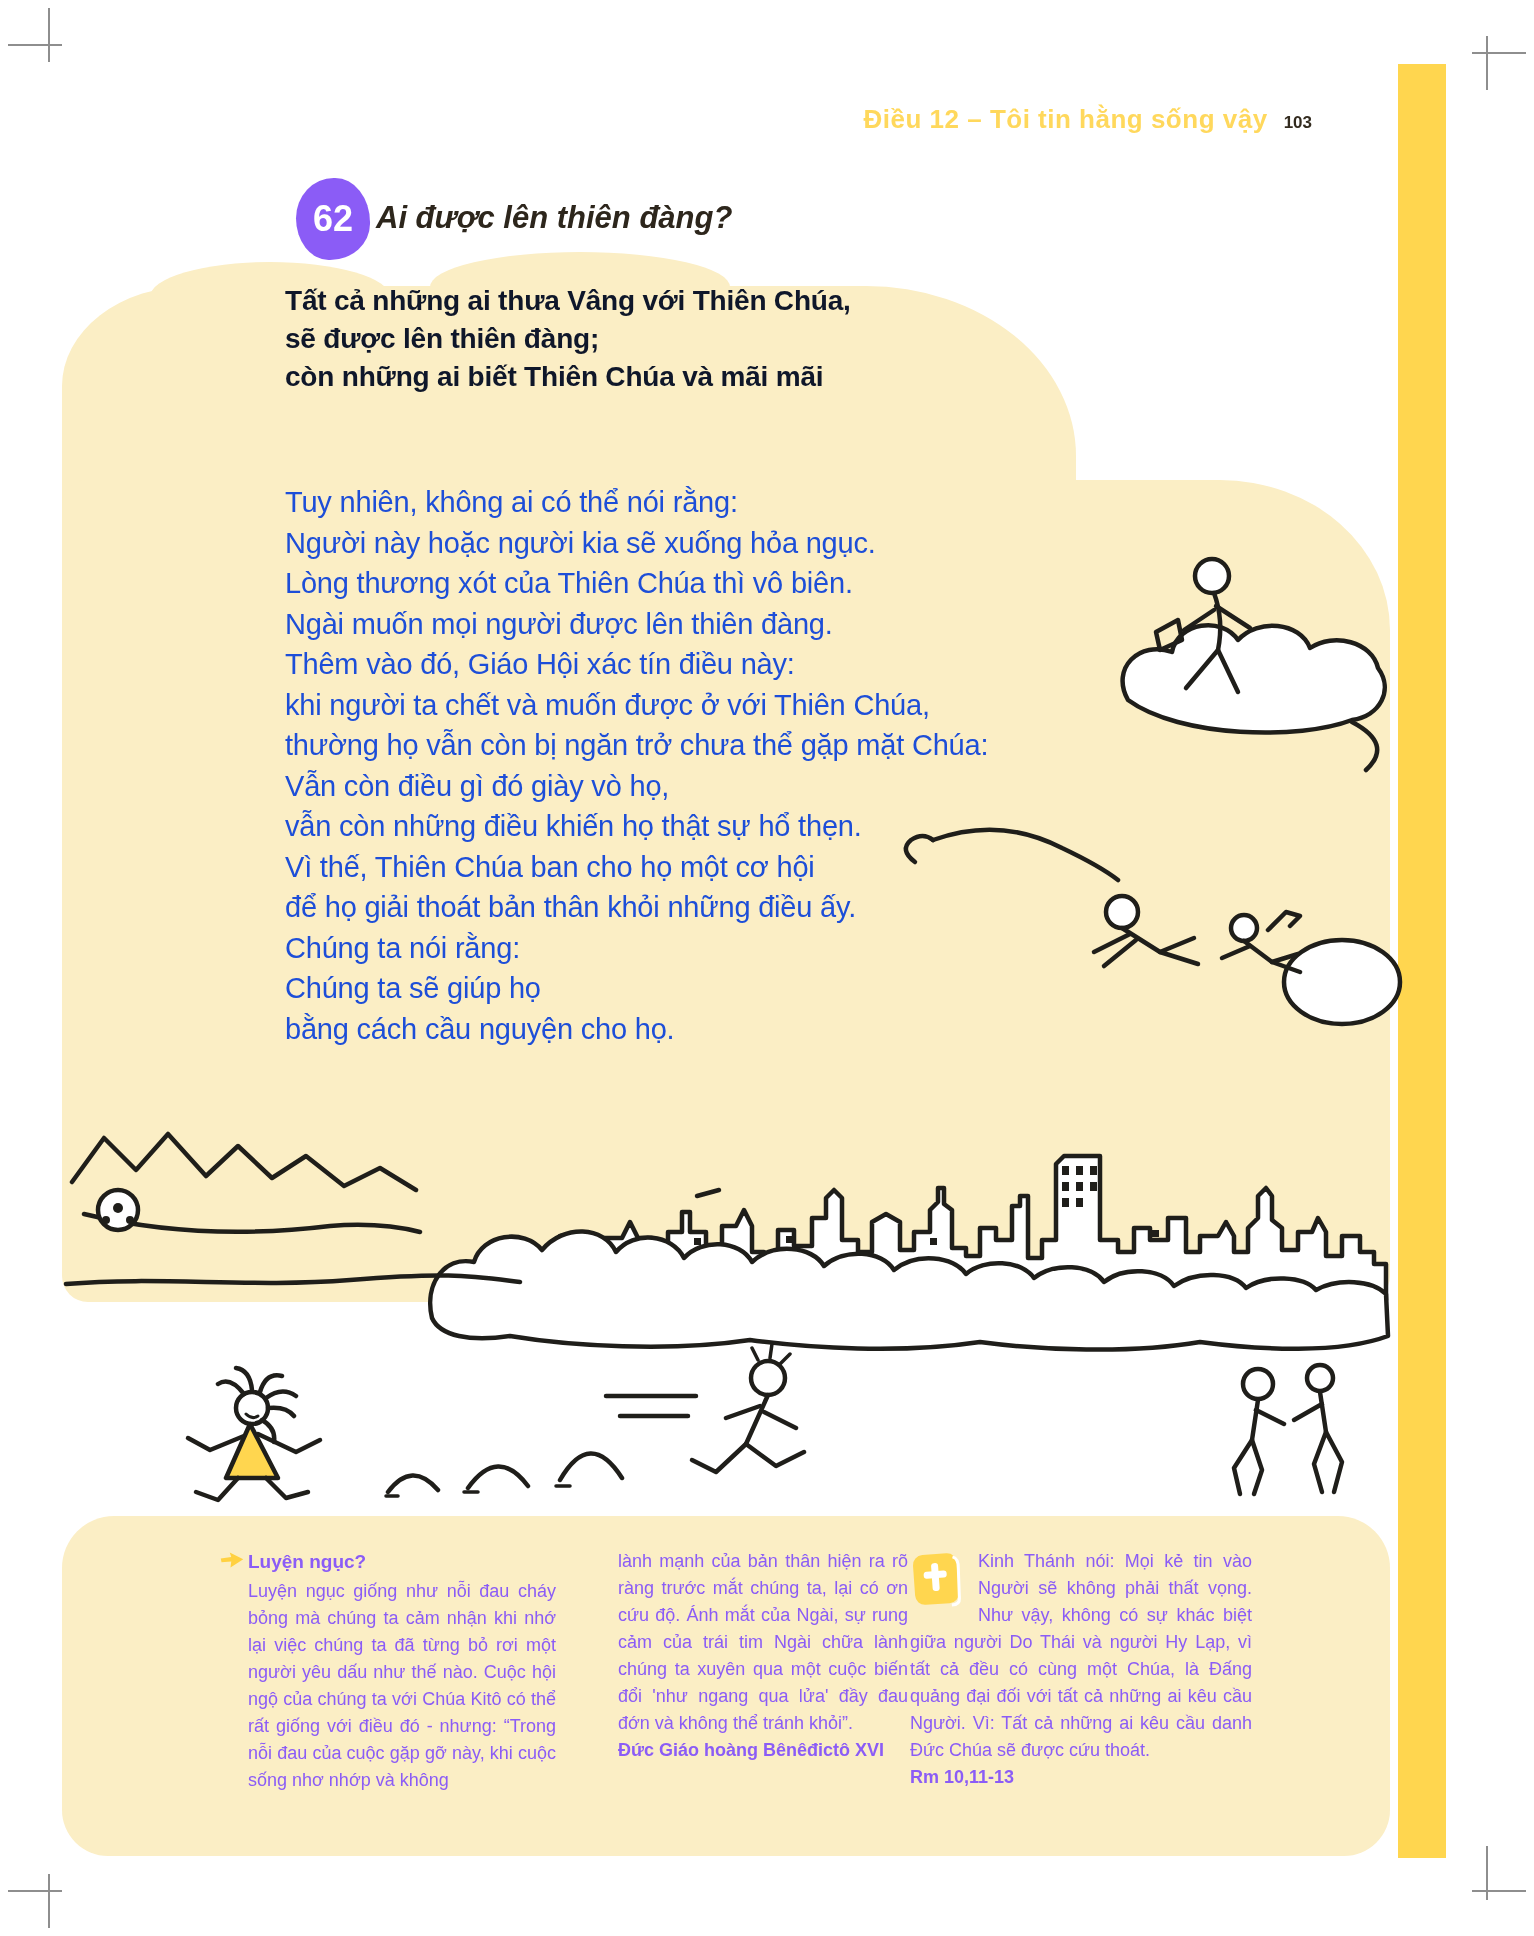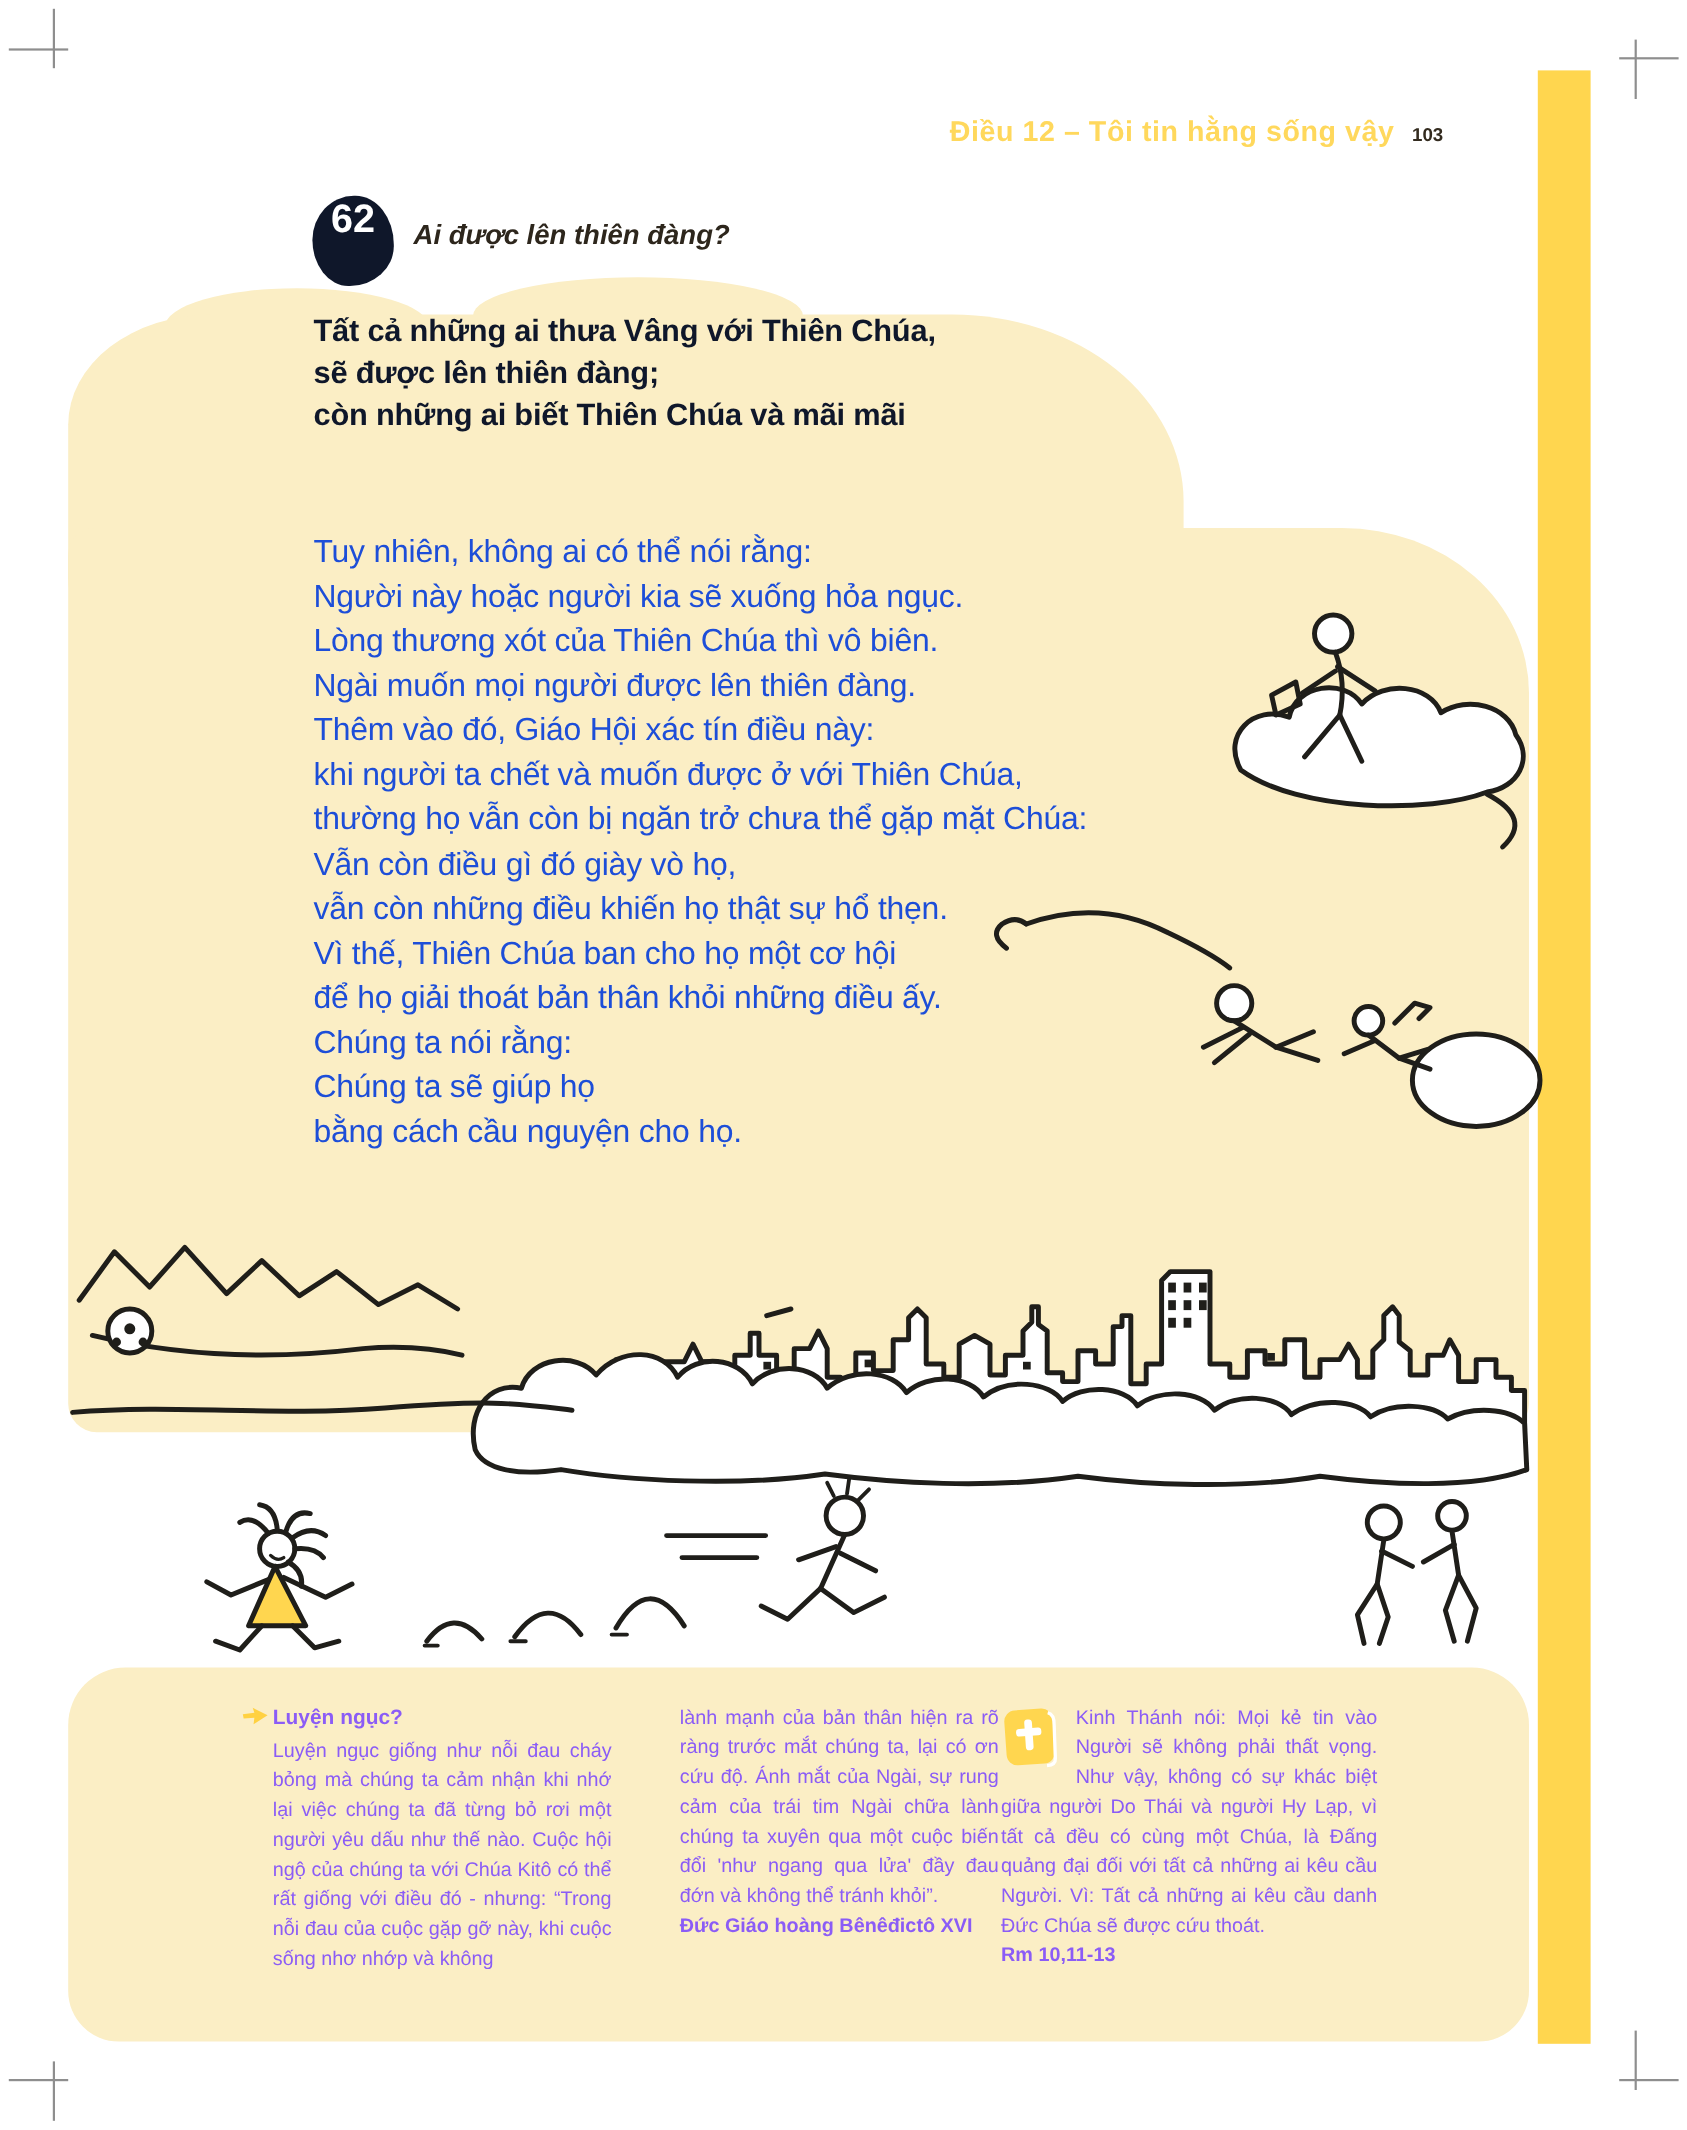--- a/index.html
+++ b/index.html
@@ -25,24 +25,24 @@
   .blob-top{left:62px;top:286px;width:1014px;height:300px;
             border-radius:130px 210px 0 60px / 100px 170px 0 60px;}
   .blob-main{left:62px;top:480px;width:1328px;height:822px;
              border-radius:24px 170px 26px 26px / 24px 150px 26px 26px;}
   .blob-bump1{left:150px;top:262px;width:240px;height:70px;border-radius:50%;}
   .blob-bump2{left:430px;top:252px;width:300px;height:70px;border-radius:50%;}
   .footer-block{position:absolute;left:62px;top:1516px;width:1328px;height:340px;background:#FBEEC5;
                 border-radius:52px 52px 46px 46px;}
 
   
-  .qcircle{position:absolute;left:284px;top:178px;width:74px;height:82px;background:#0f172a;
-           border-radius:52% 48% 55% 45% / 50% 55% 45% 52%;display:flex;align-items:flex-start;justify-content:center;}
+  .qcircle{position:absolute;left:296px;top:178px;width:74px;height:82px;background:#8b5cf6;
+           border-radius:52% 48% 55% 45% / 50% 55% 45% 52%;display:flex;align-items:center;justify-content:center;}
   .qcircle span{color:#ffffff;font-weight:bold;font-size:36px;}
-  .qtitle{position:absolute;left:376px;top:200px;font-size:25px;font-weight:bold;font-style:italic;color:#2d261c;}
+  .qtitle{position:absolute;left:376px;top:200px;font-size:31px;font-weight:bold;font-style:italic;color:#2d261c;}
 
   
   .statement{position:absolute;left:285px;top:282px;}
   .statement div{font-size:28px;font-weight:bold;line-height:38px;color:#0f172a;white-space:nowrap;letter-spacing:-.2px;}
 
   
   .qbody{position:absolute;left:285px;top:482px;}
   .qbody .ln{font-size:29px;line-height:40.5px;color:#1d4ed8;white-space:nowrap;letter-spacing:-.2px;}
   .arrow-ln{display:flex;align-items:center;gap:10px;}
   .arrow-svg{flex:none;}

